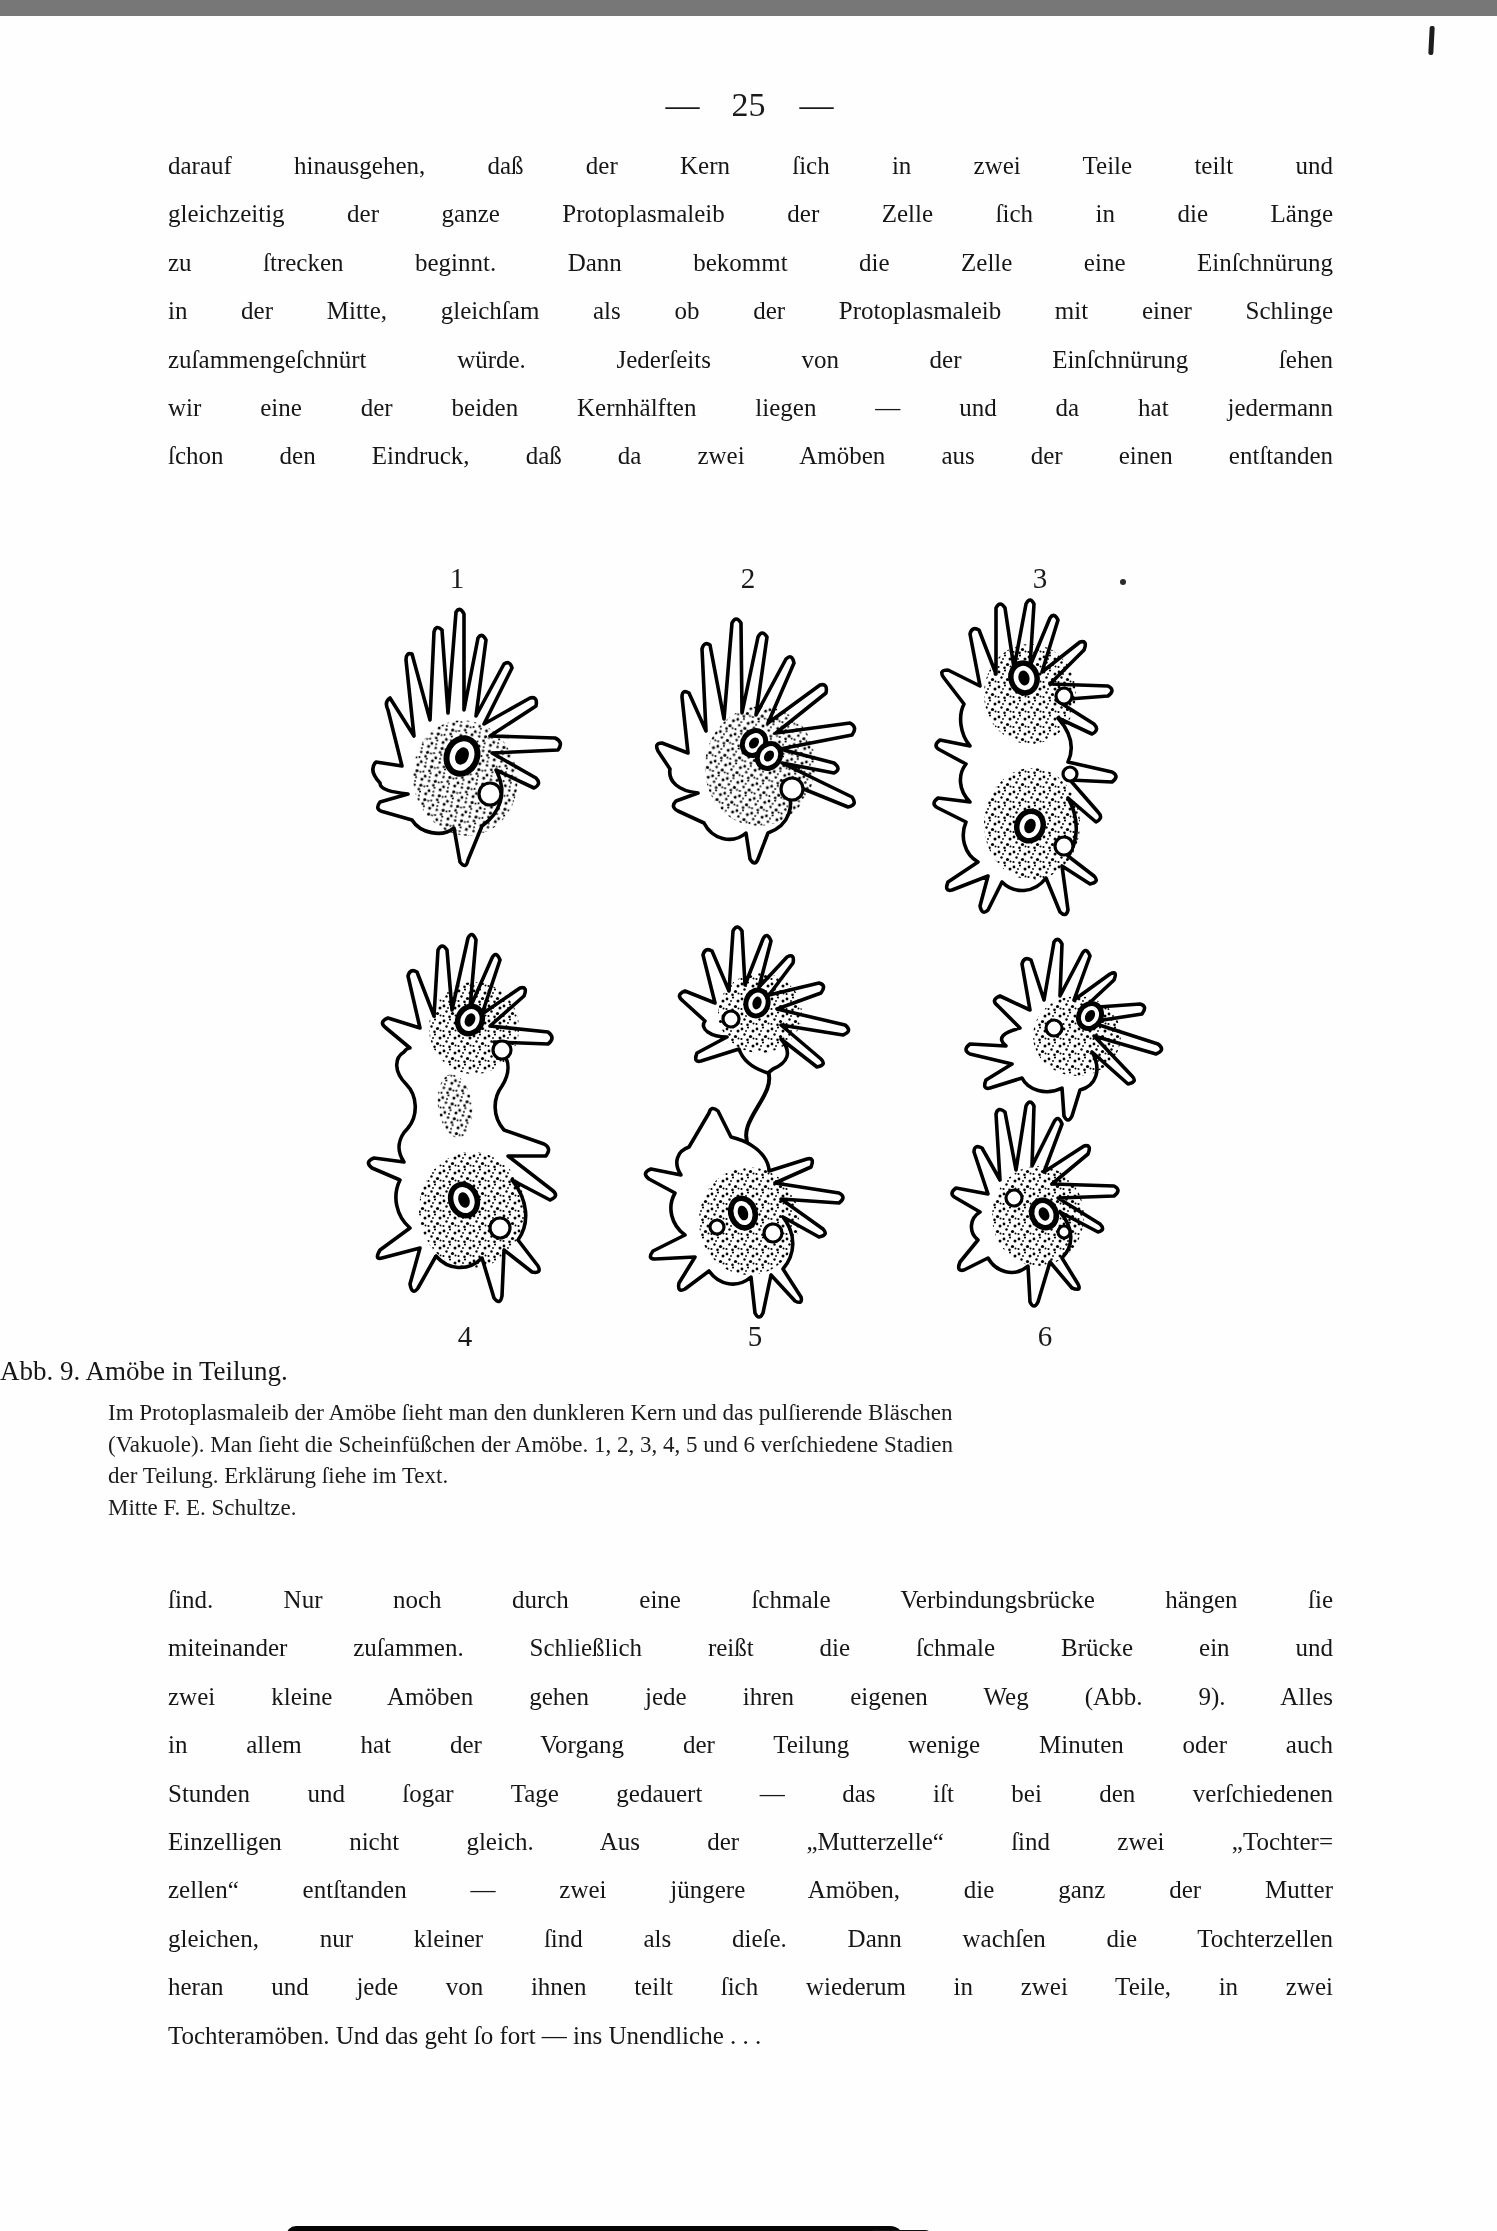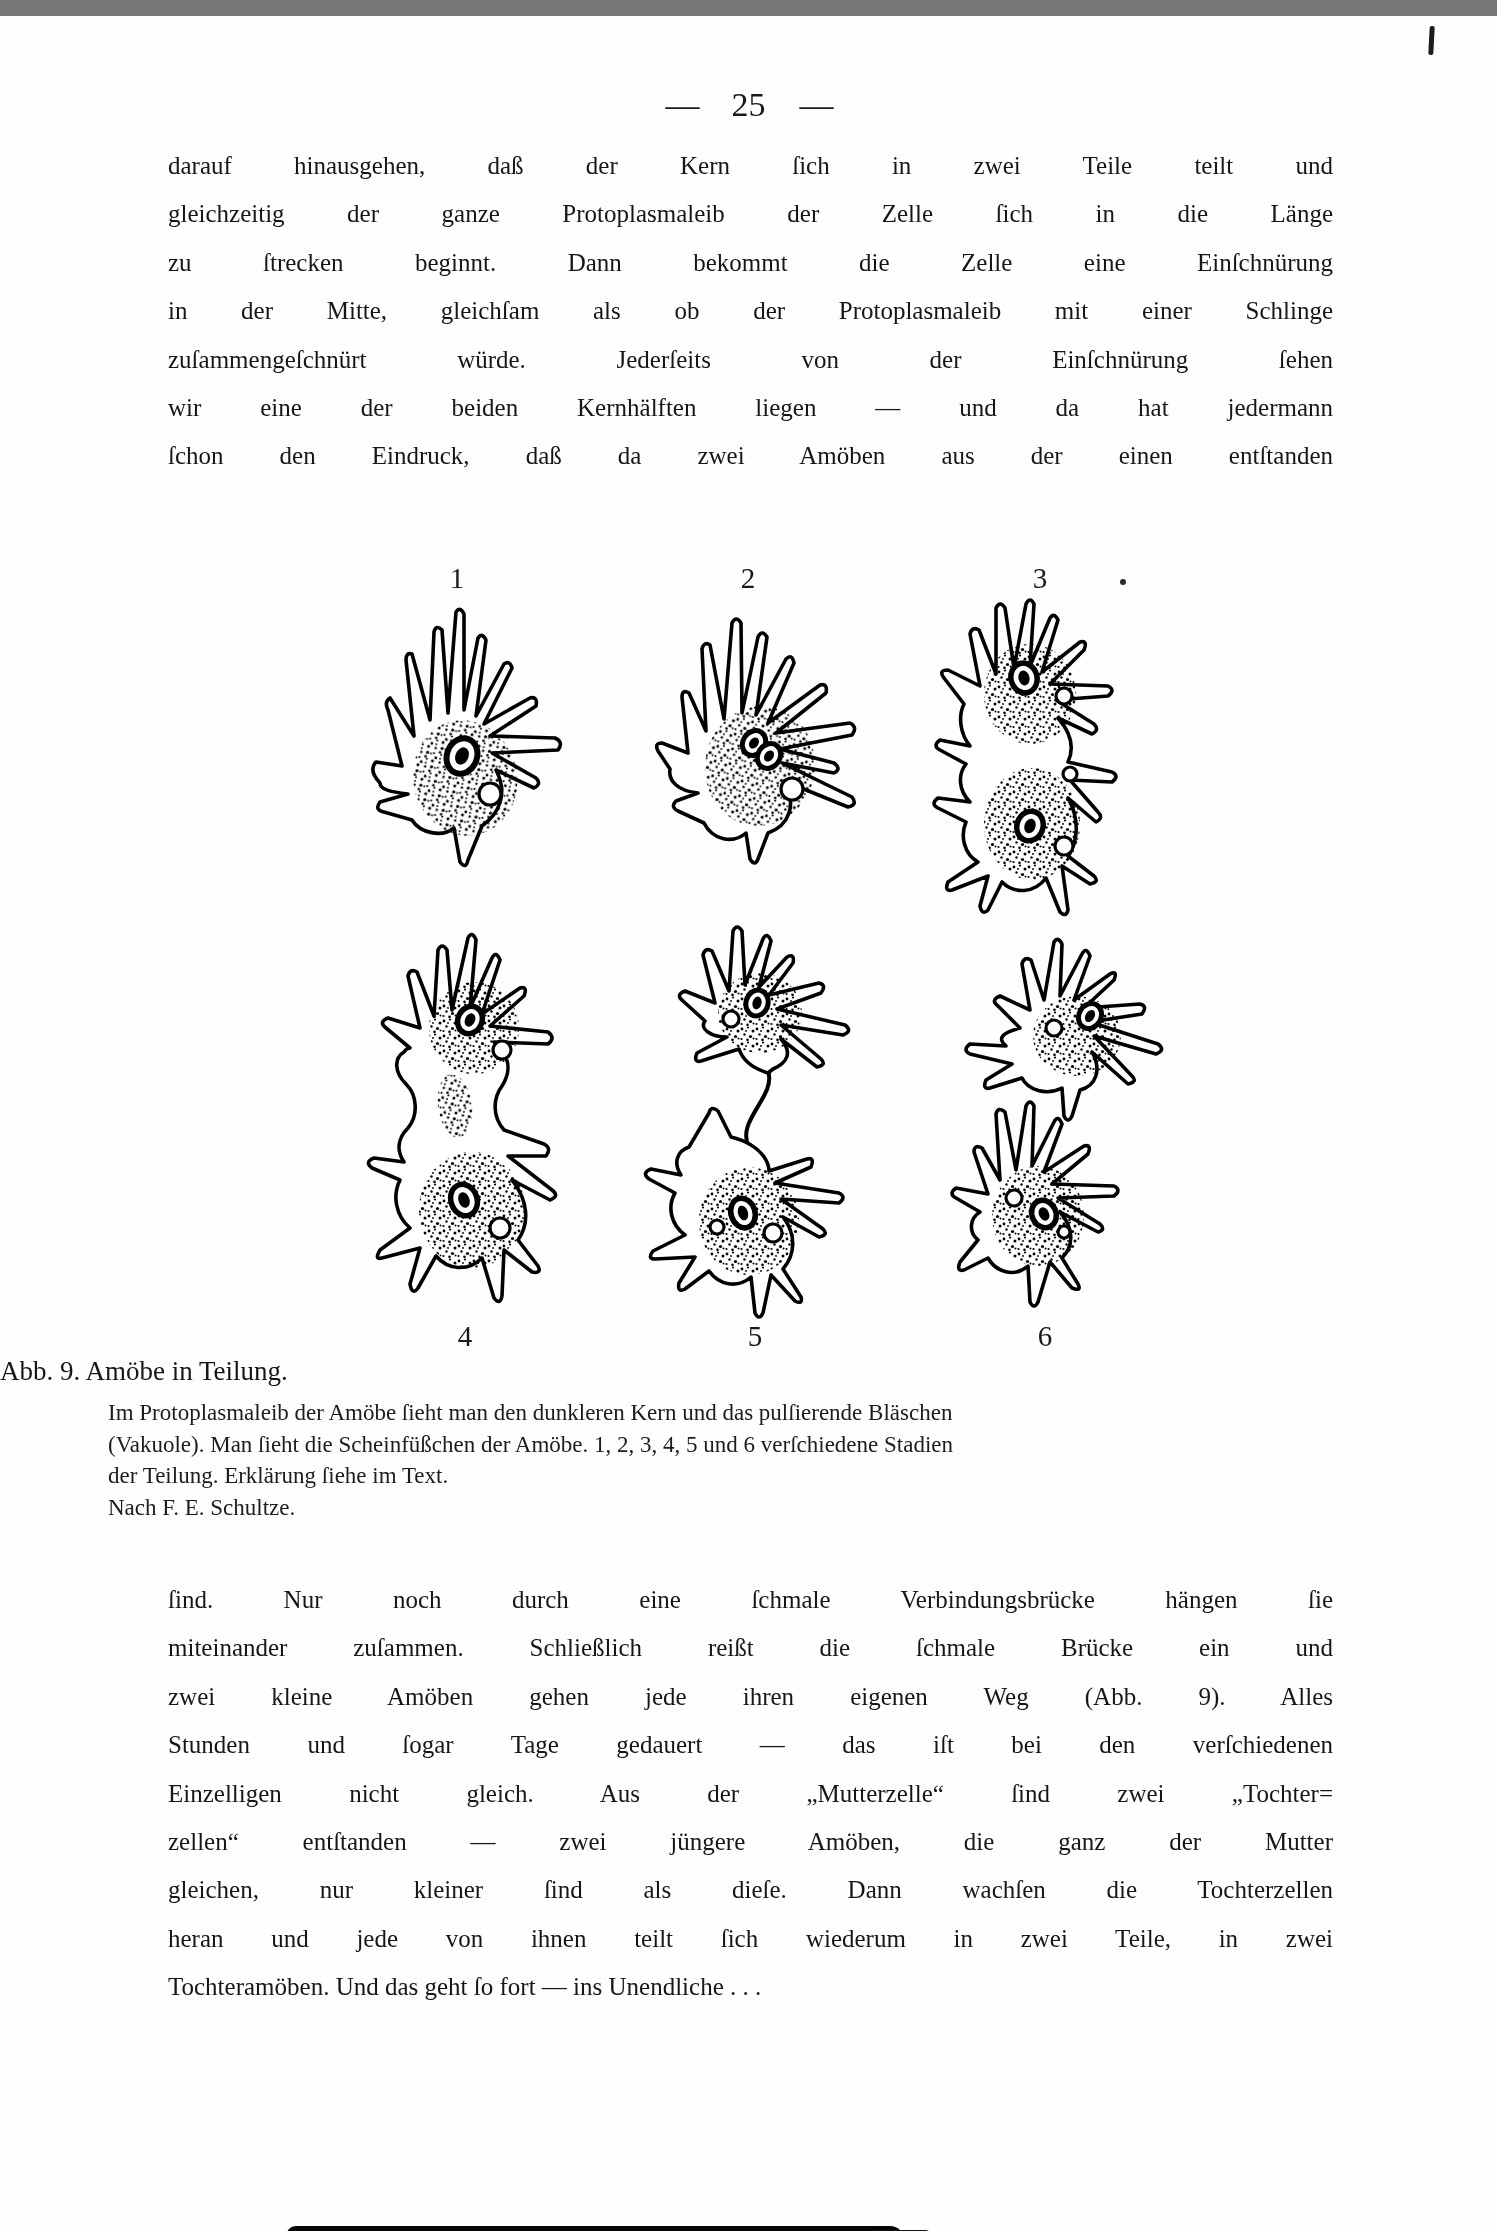--- a/index.html
+++ b/index.html
@@ -223,27 +223,28 @@
     <ellipse class="nuc-core" cx="102" cy="278" rx="5" ry="7" transform="rotate(-25 102 278)"></ellipse>
     <circle class="vac" cx="72" cy="262" r="8"></circle>
     <circle class="vac" cx="122" cy="296" r="6"></circle>
   </svg>
 
   <div class="fig-caption-title">Abb. 9.  Amöbe in Teilung.</div>
   <div class="fig-caption">
     <span style="display:block">Im Protoplasmaleib der Amöbe ſieht man den dunkleren Kern und das pulſierende Bläschen</span>
     <span style="display:block">(Vakuole).  Man ſieht die Scheinfüßchen der Amöbe.  1, 2, 3, 4, 5 und 6  verſchiedene Stadien</span>
     <span style="display:block">der Teilung.  Erklärung ſiehe im Text.</span>
-    <span style="display:block">Nach F. E. Schultze.</span>
+    <span style="display:block">Mitte F. E. Schultze.</span>
   </div>
 
   <div class="body-par par-bottom">
     <span class="bline">ſind.  Nur noch durch eine ſchmale Verbindungsbrücke hängen ſie</span>
     <span class="bline">miteinander zuſammen.  Schließlich reißt die ſchmale Brücke ein und</span>
     <span class="bline">zwei kleine Amöben gehen jede ihren eigenen Weg (Abb. 9).  Alles</span>
+    <span class="bline">in allem hat der Vorgang der Teilung wenige Minuten oder auch</span>
     <span class="bline">Stunden und ſogar Tage gedauert — das iſt bei den verſchiedenen</span>
     <span class="bline">Einzelligen nicht gleich.  Aus der „Mutterzelle“ ſind zwei „Tochter=</span>
     <span class="bline">zellen“ entſtanden — zwei jüngere Amöben, die ganz der Mutter</span>
     <span class="bline">gleichen, nur kleiner ſind als dieſe.  Dann wachſen die Tochterzellen</span>
     <span class="bline">heran und jede von ihnen teilt ſich wiederum in zwei Teile, in zwei</span>
     <span class="bline last">Tochteramöben.  Und das geht ſo fort — ins Unendliche . . .</span>
   </div>
 
   <div class="scan-mark-top"></div>
   <div class="scan-dot"></div>

